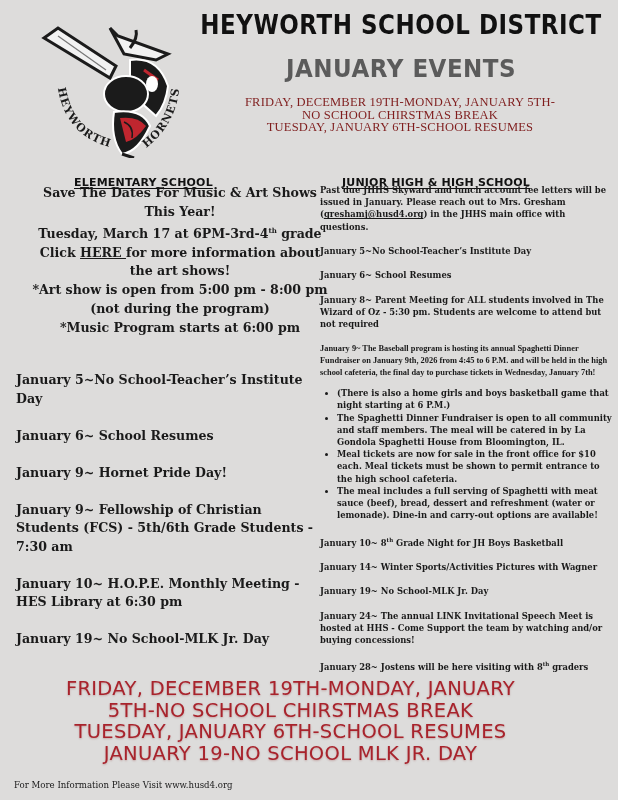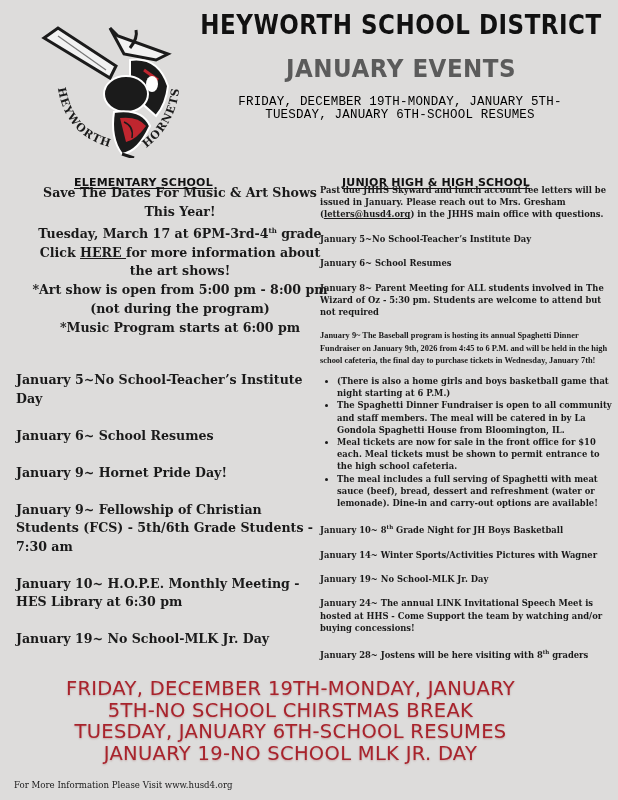--- a/index.html
+++ b/index.html
@@ -13,22 +13,22 @@
     font-family: "DejaVu Sans", sans-serif; font-weight: 900; font-size: 23px;
     letter-spacing: 0.5px; color: #111; transform: scaleY(1.12);
   }
   .subtitle {
     position: absolute; left: 196px; top: 55px; width: 410px; text-align: center;
     font-family: "DejaVu Sans", sans-serif; font-weight: 900; font-size: 23px;
     color: #5b5b5b; letter-spacing: 0.5px; transform: scaleY(1.1);
   }
   .red-banner-top {
     position: absolute; left: 190px; top: 96px; width: 420px; text-align: center;
-    font-family: Liberation Mono, monospace; font-size: 12.5px; line-height: 12.5px;
-    color: #000000; letter-spacing: 0.2px;
+    font-family: Liberation Serif, serif; font-size: 12.5px; line-height: 12.5px;
+    color: #7f1d1d; letter-spacing: 0.2px;
   }
 
   .col-head {
     position: absolute; top: 176px; font-family: "DejaVu Sans", sans-serif;
     font-weight: 900; font-size: 11px; text-decoration: underline; text-underline-offset: 2px;
     color: #111; letter-spacing: 0.2px;
   }
   .col-head.left { left: 74px; }
   .col-head.right { left: 342px; }
 
@@ -98,20 +98,21 @@
     <text font-family="DejaVu Serif, serif" font-weight="bold" font-size="11" fill="#1b1b1b" letter-spacing="1">
       <textPath href="#arcR">HORNETS</textPath>
     </text>
   </svg>
 </div>
 
 <div class="title">HEYWORTH SCHOOL DISTRICT</div>
 <div class="subtitle">JANUARY EVENTS</div>
 <div class="red-banner-top">
   <div>FRIDAY, DECEMBER 19TH-MONDAY, JANUARY 5TH-</div>
+  <div>NO SCHOOL CHIRSTMAS BREAK</div>
   <div>TUESDAY, JANUARY 6TH-SCHOOL RESUMES</div>
 </div>
 
 <div class="col-head left">ELEMENTARY SCHOOL</div>
 <div class="col-head right">JUNIOR HIGH &amp; HIGH SCHOOL</div>
 
 <div class="elem-intro">
   <div>Save The Dates For Music &amp; Art Shows This Year!</div>
   <div><span>Tuesday, March 17 at 6PM-3rd-4</span><sup>th</sup><span> grade</span></div>
   <div><span>Click </span><a class="link">HERE </a><span>for more information about the art shows!</span></div>
@@ -122,21 +123,21 @@
 <div class="elem-list">
   <div class="elem-item">January 5~No School-Teacher’s Institute Day</div>
   <div class="elem-item">January 6~ School Resumes</div>
   <div class="elem-item">January 9~ Hornet Pride Day!</div>
   <div class="elem-item">January 9~ Fellowship of Christian Students (FCS) - 5th/6th Grade Students - 7:30 am</div>
   <div class="elem-item">January 10~ H.O.P.E. Monthly Meeting - HES Library at 6:30 pm</div>
   <div class="elem-item">January 19~ No School-MLK Jr. Day</div>
 </div>
 
 <div class="hs-col">
-  <p class="hs-p"><span>Past due JHHS Skyward and lunch account fee letters will be issued in January. Please reach out to Mrs. Gresham (</span><a class="email">letters@husd4.org</a><span>) in the JHHS main office with questions.</span></p>
+  <p class="hs-p"><span>Past due JHHS Skyward and lunch account fee letters will be issued in January. Please reach out to Mrs. Gresham (</span><a class="email">greshamj@husd4.org</a><span>) in the JHHS main office with questions.</span></p>
   <p class="hs-p">January 5~No School-Teacher’s Institute Day</p>
   <p class="hs-p">January 6~ School Resumes</p>
   <p class="hs-p">January 8~ Parent Meeting for ALL students involved in The Wizard of Oz - 5:30 pm. Students are welcome to attend but not required</p>
   <p class="hs-p tight">January 9~ The Baseball program is hosting its annual Spaghetti Dinner Fundraiser on January 9th, 2026 from 4:45 to 6 P.M. and will be held in the high school cafeteria, the final day to purchase tickets in Wednesday, January 7th!</p>
   <ul class="hs-bullets">
     <li>(There is also a home girls and boys basketball game that night starting at 6 P.M.)</li>
     <li>The Spaghetti Dinner Fundraiser is open to all community and staff members. The meal will be catered in by La Gondola Spaghetti House from Bloomington, IL.</li>
     <li>Meal tickets are now for sale in the front office for $10 each. Meal tickets must be shown to permit entrance to the high school cafeteria.</li>
     <li>The meal includes a full serving of Spaghetti with meat sauce (beef), bread, dessert and refreshment (water or lemonade). Dine-in and carry-out options are available!</li>
   </ul>

